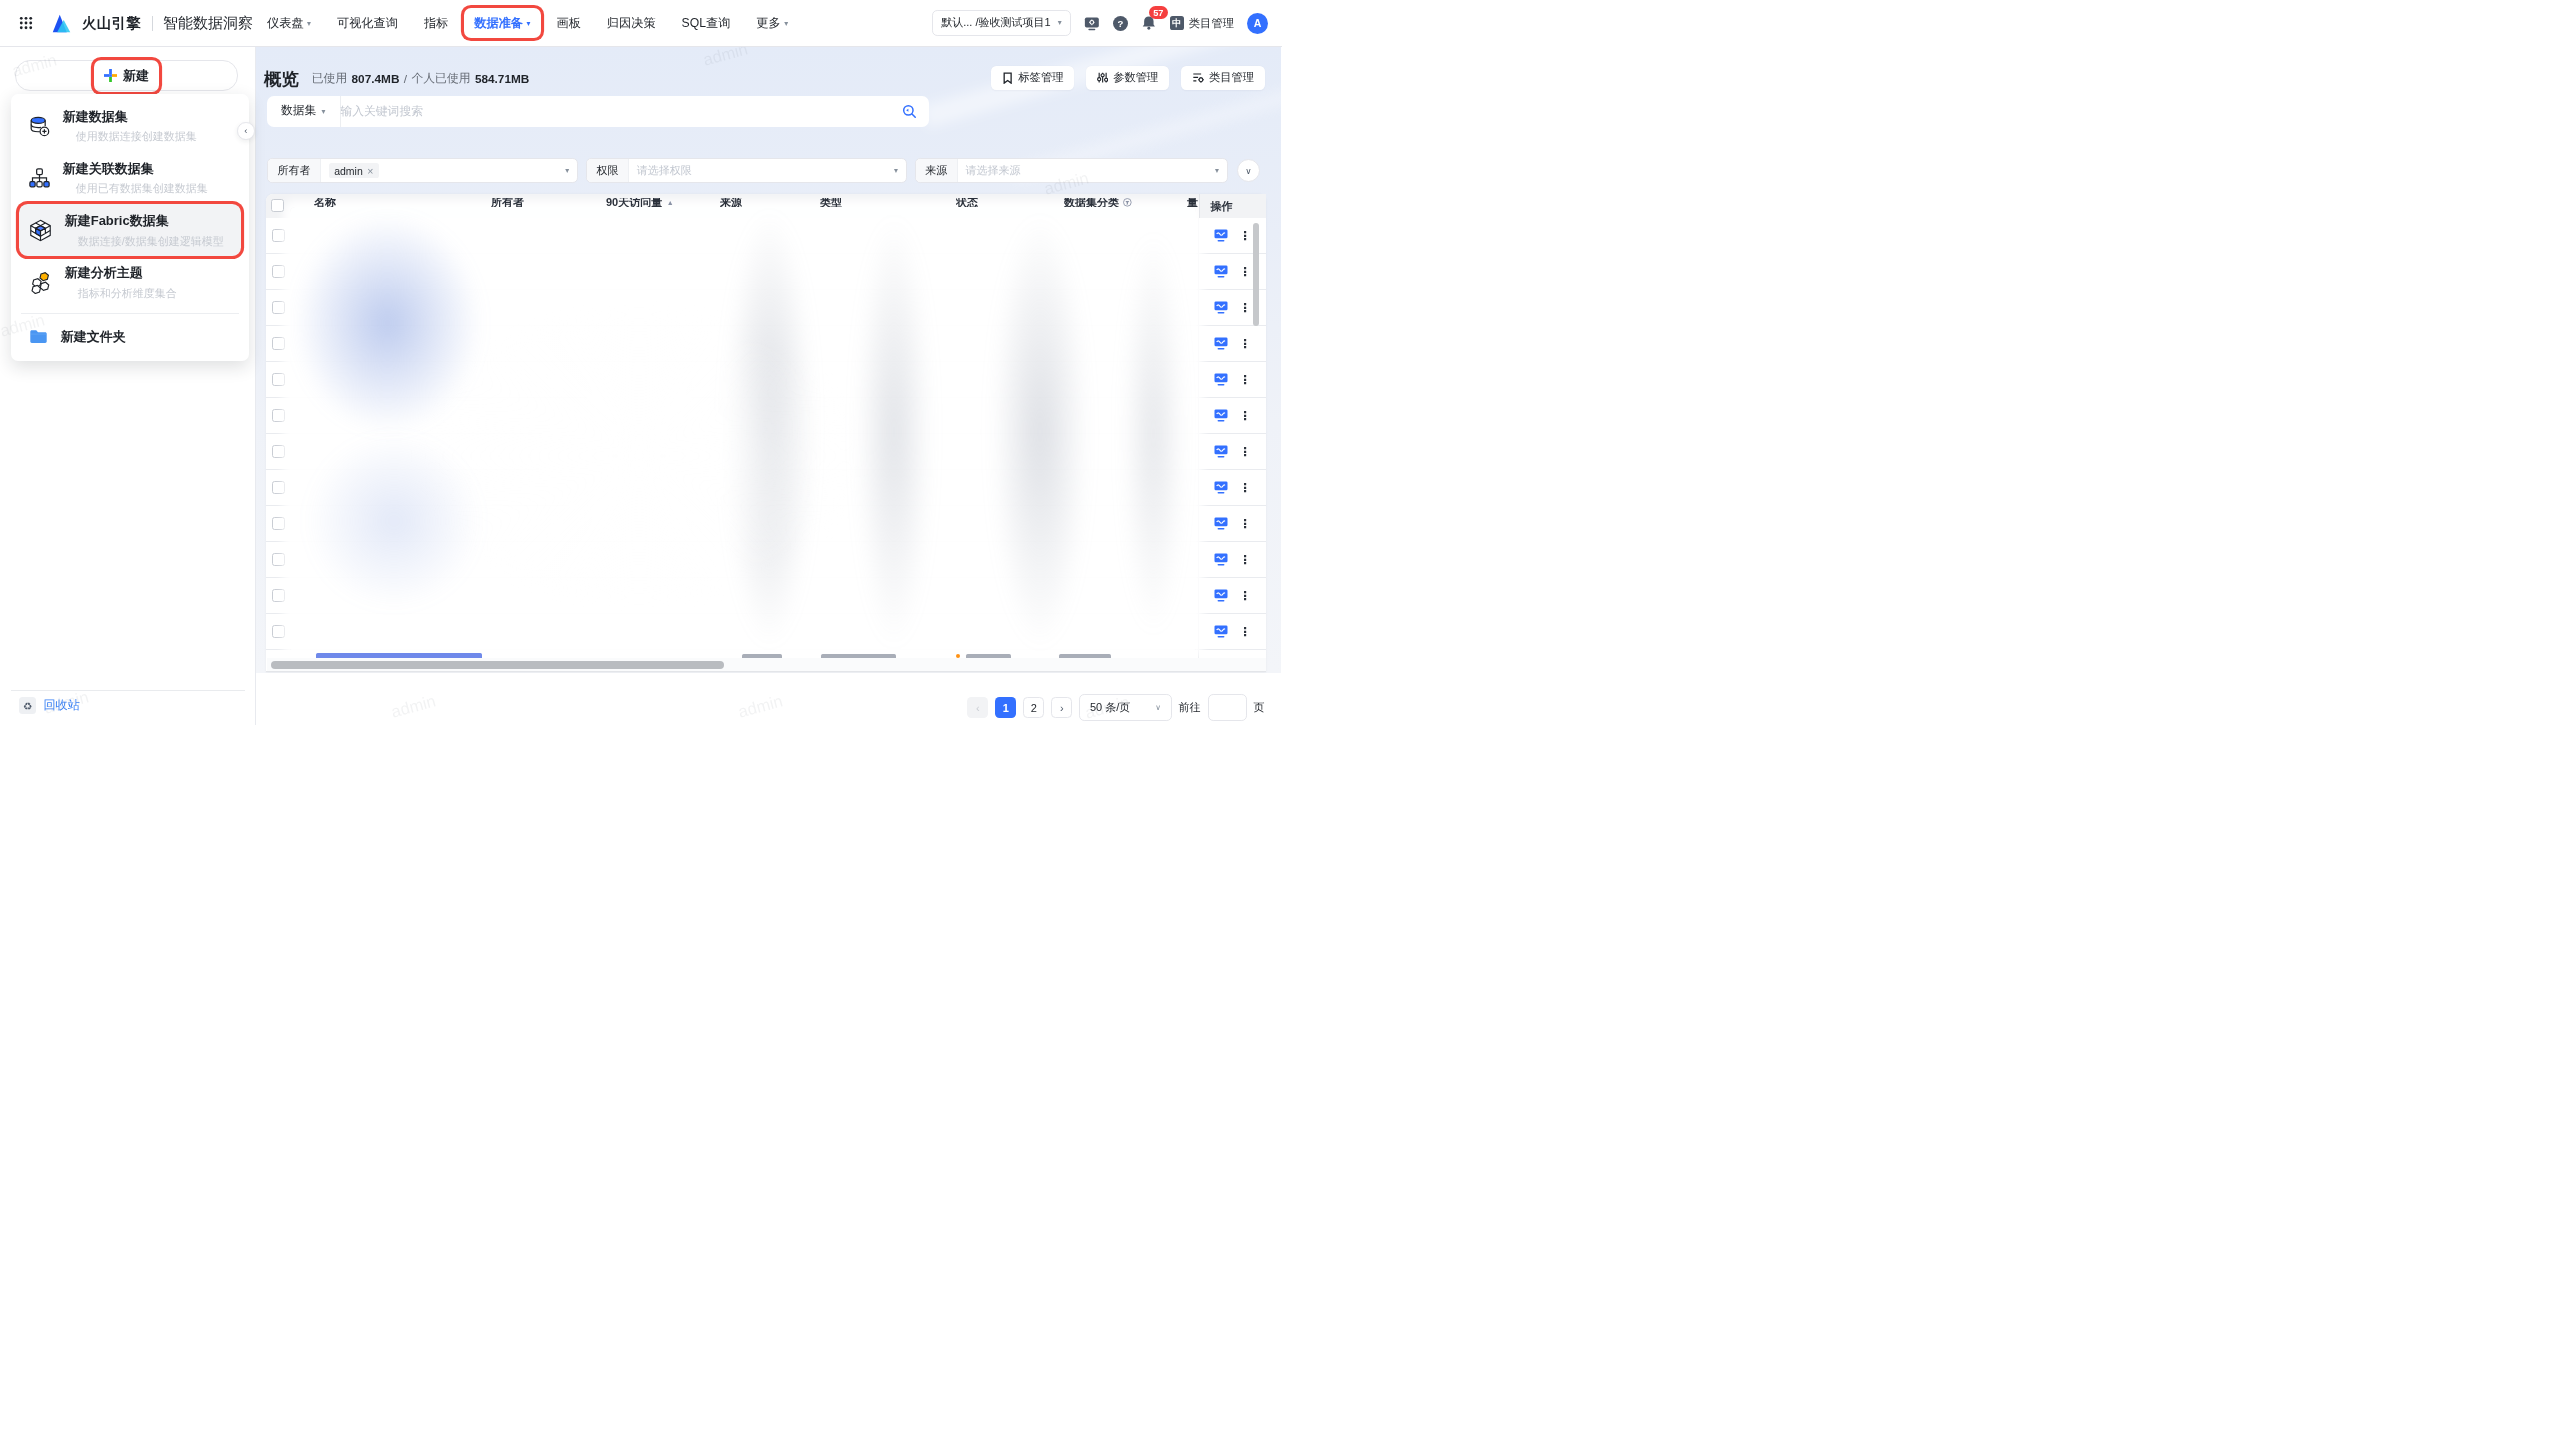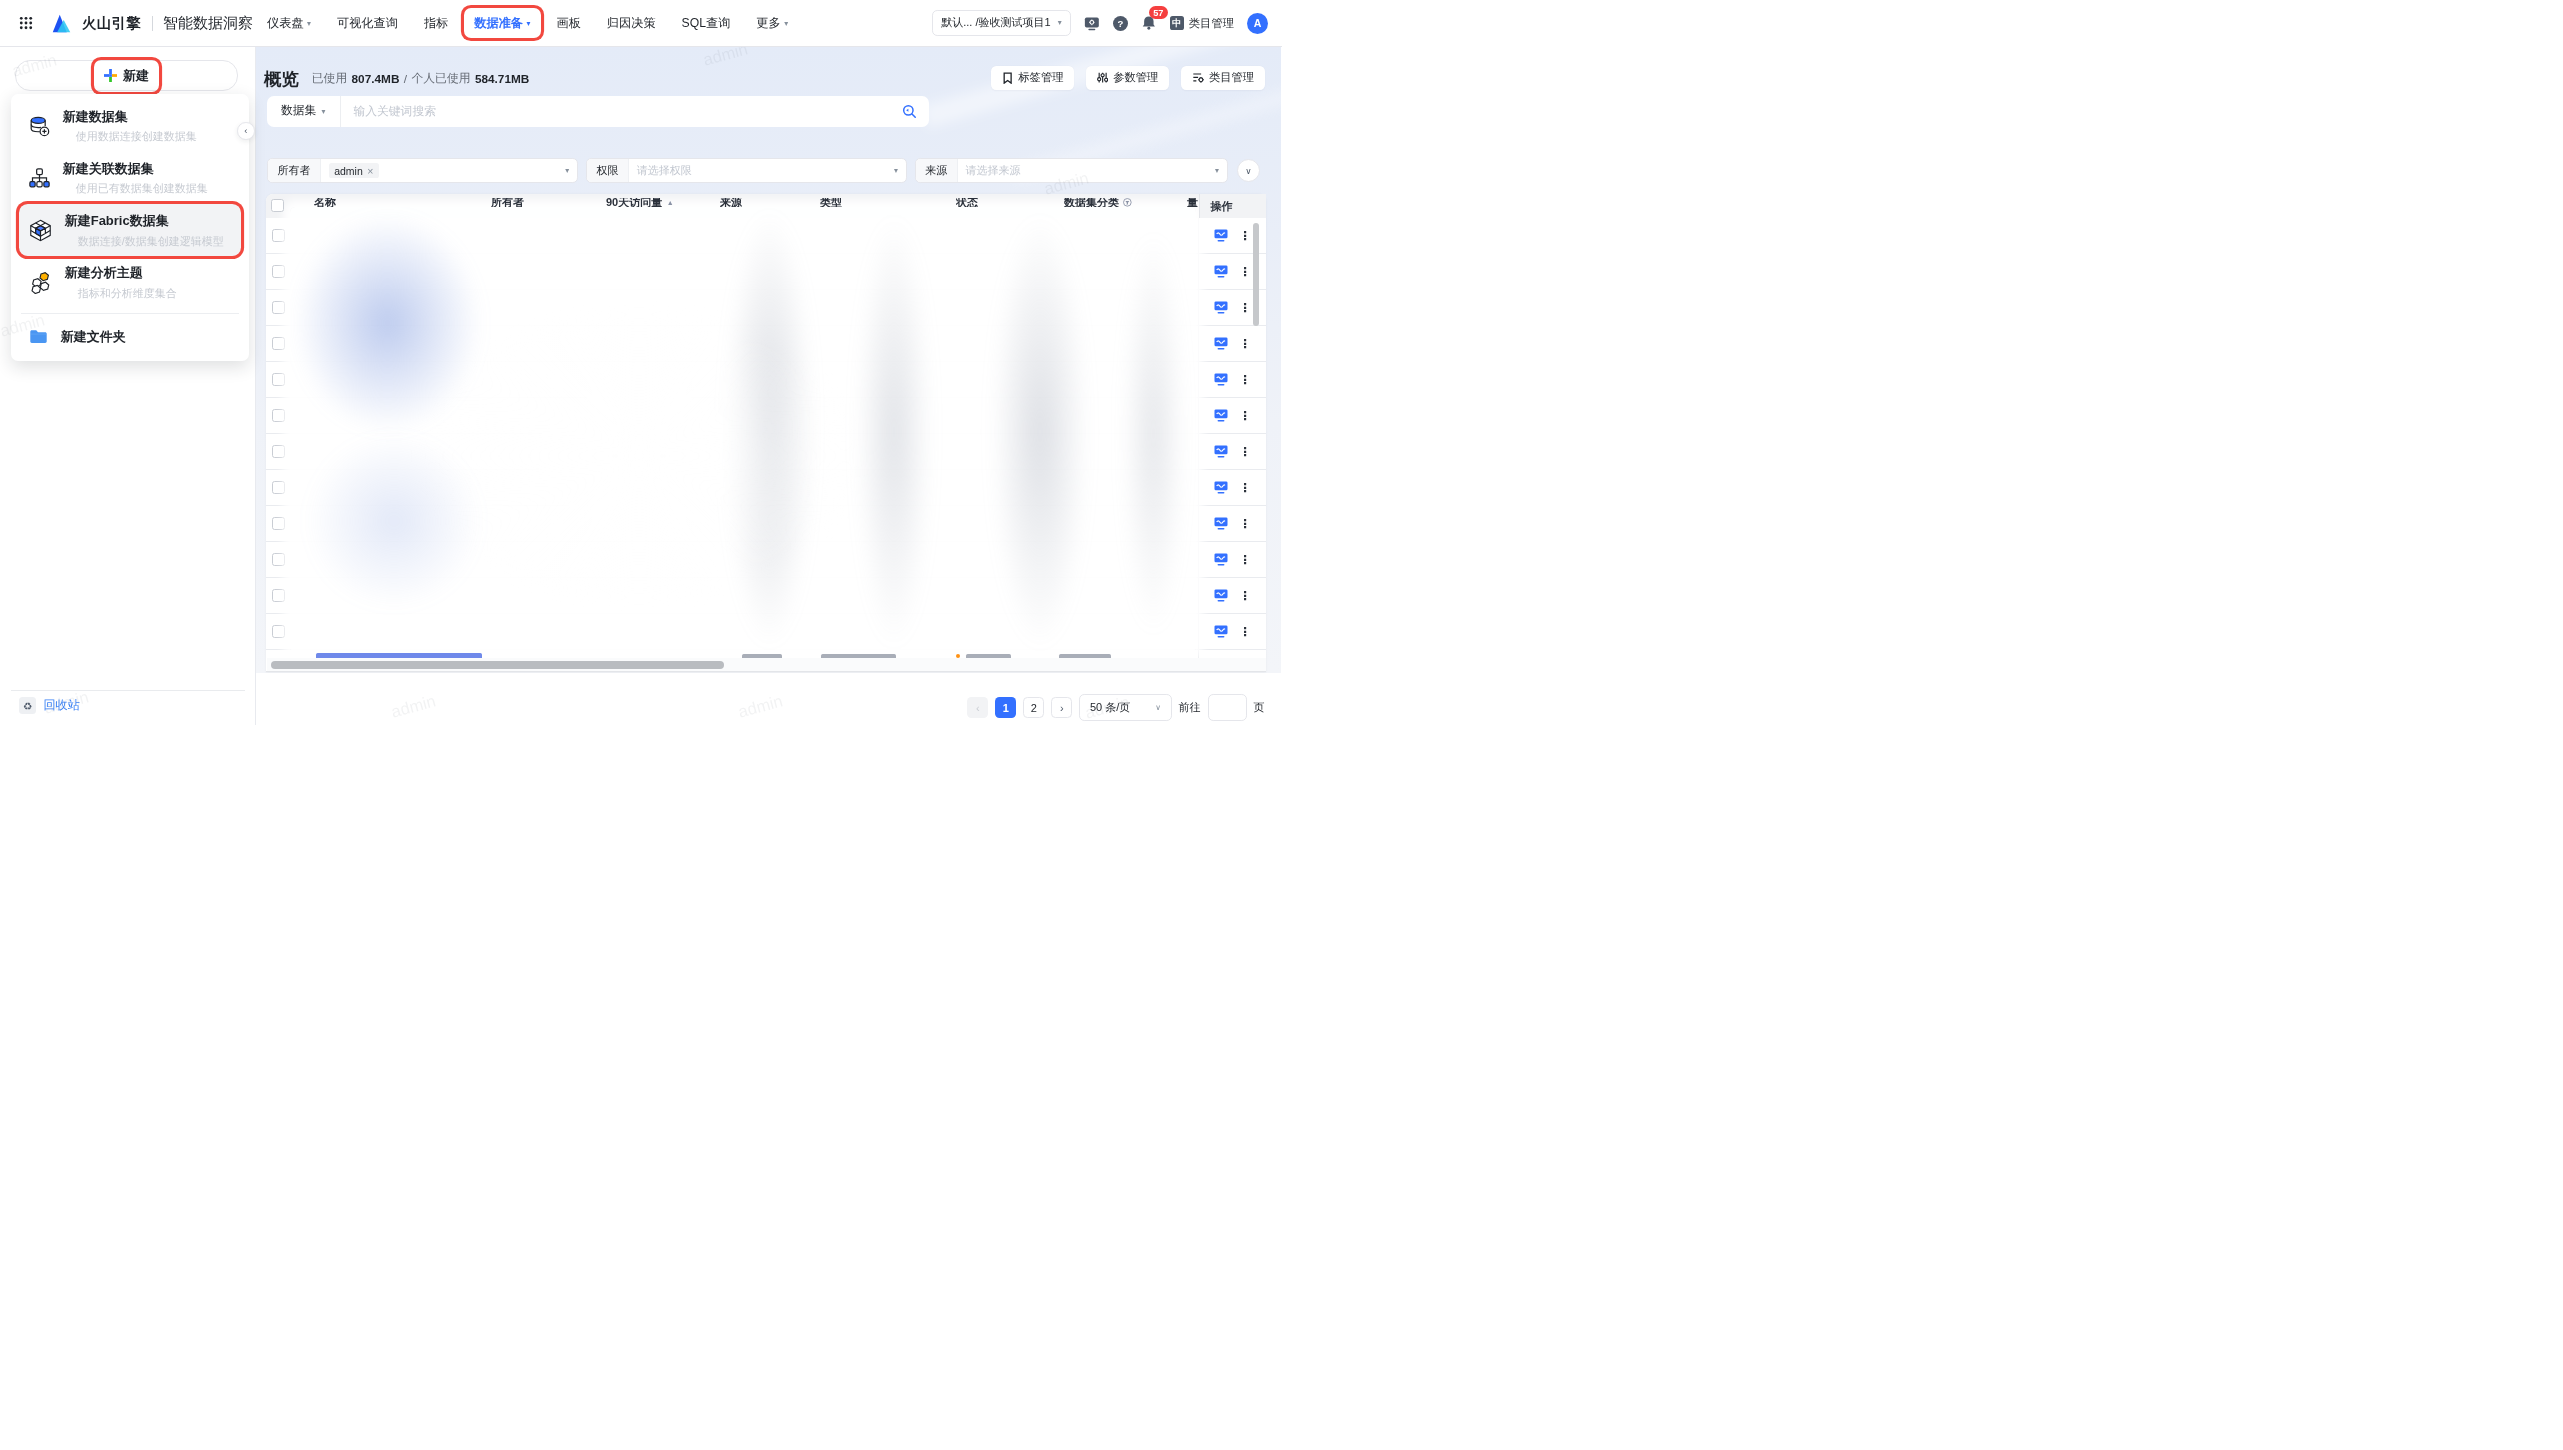--- a/index.html
+++ b/index.html
@@ -70,21 +70,21 @@
   .stat-label{color:#646a73;}
   .stat-value{color:#1f2329;font-weight:700;}
   #mgmt-btns{position:absolute;right:17.4px;top:66px;display:flex;gap:12.2px;}
   .mgmt-btn{height:23.5px;padding:0 10.5px;background:#fff;border-radius:5.2px;display:flex;align-items:center;
             gap:5.2px;font-size:11.3px;cursor:pointer;box-shadow:0 0.9px 1.7px rgba(31,35,41,.04);}
   #search-bar{position:absolute;left:267px;top:96px;width:662px;height:30.5px;background:#fff;
               border-radius:7px;display:flex;align-items:center;}
   .search-scope{display:flex;align-items:center;gap:5.2px;padding:0 14px;font-size:11.8px;cursor:pointer;}
   .search-scope .caret{font-size:7.8px;color:#86909c;}
   .search-div{width:0.9px;height:30.5px;background:#eceef1;}
-  #search-input{flex:1;border:none;outline:none;padding:0 13px;font-size:11.8px;color:#1f2329;
+  #search-input{flex:1;border:none;outline:none;padding:0 0;font-size:11.8px;color:#1f2329;
                 font-family:inherit;background:transparent;}
   #search-input::placeholder{color:#c2c7d0;}
   .search-icon-btn{padding:0 12.2px;cursor:pointer;}
   #filters-row{position:absolute;left:267px;top:158px;display:flex;gap:7.8px;align-items:center;}
   .filter-box{height:23px;background:#fff;border:0.9px solid #e5e6eb;border-radius:5.2px;display:flex;
               align-items:center;overflow:hidden;}
   .filter-label{height:23px;display:flex;align-items:center;padding:0 9.6px;background:#f7f8fa;
                 font-size:11px;color:#1f2329;border-right:0.9px solid #eef0f3;}
   .filter-body{display:flex;align-items:center;padding:0 7.8px;gap:5.2px;}
   .filter-placeholder{font-size:11px;color:#c2c7d0;}

